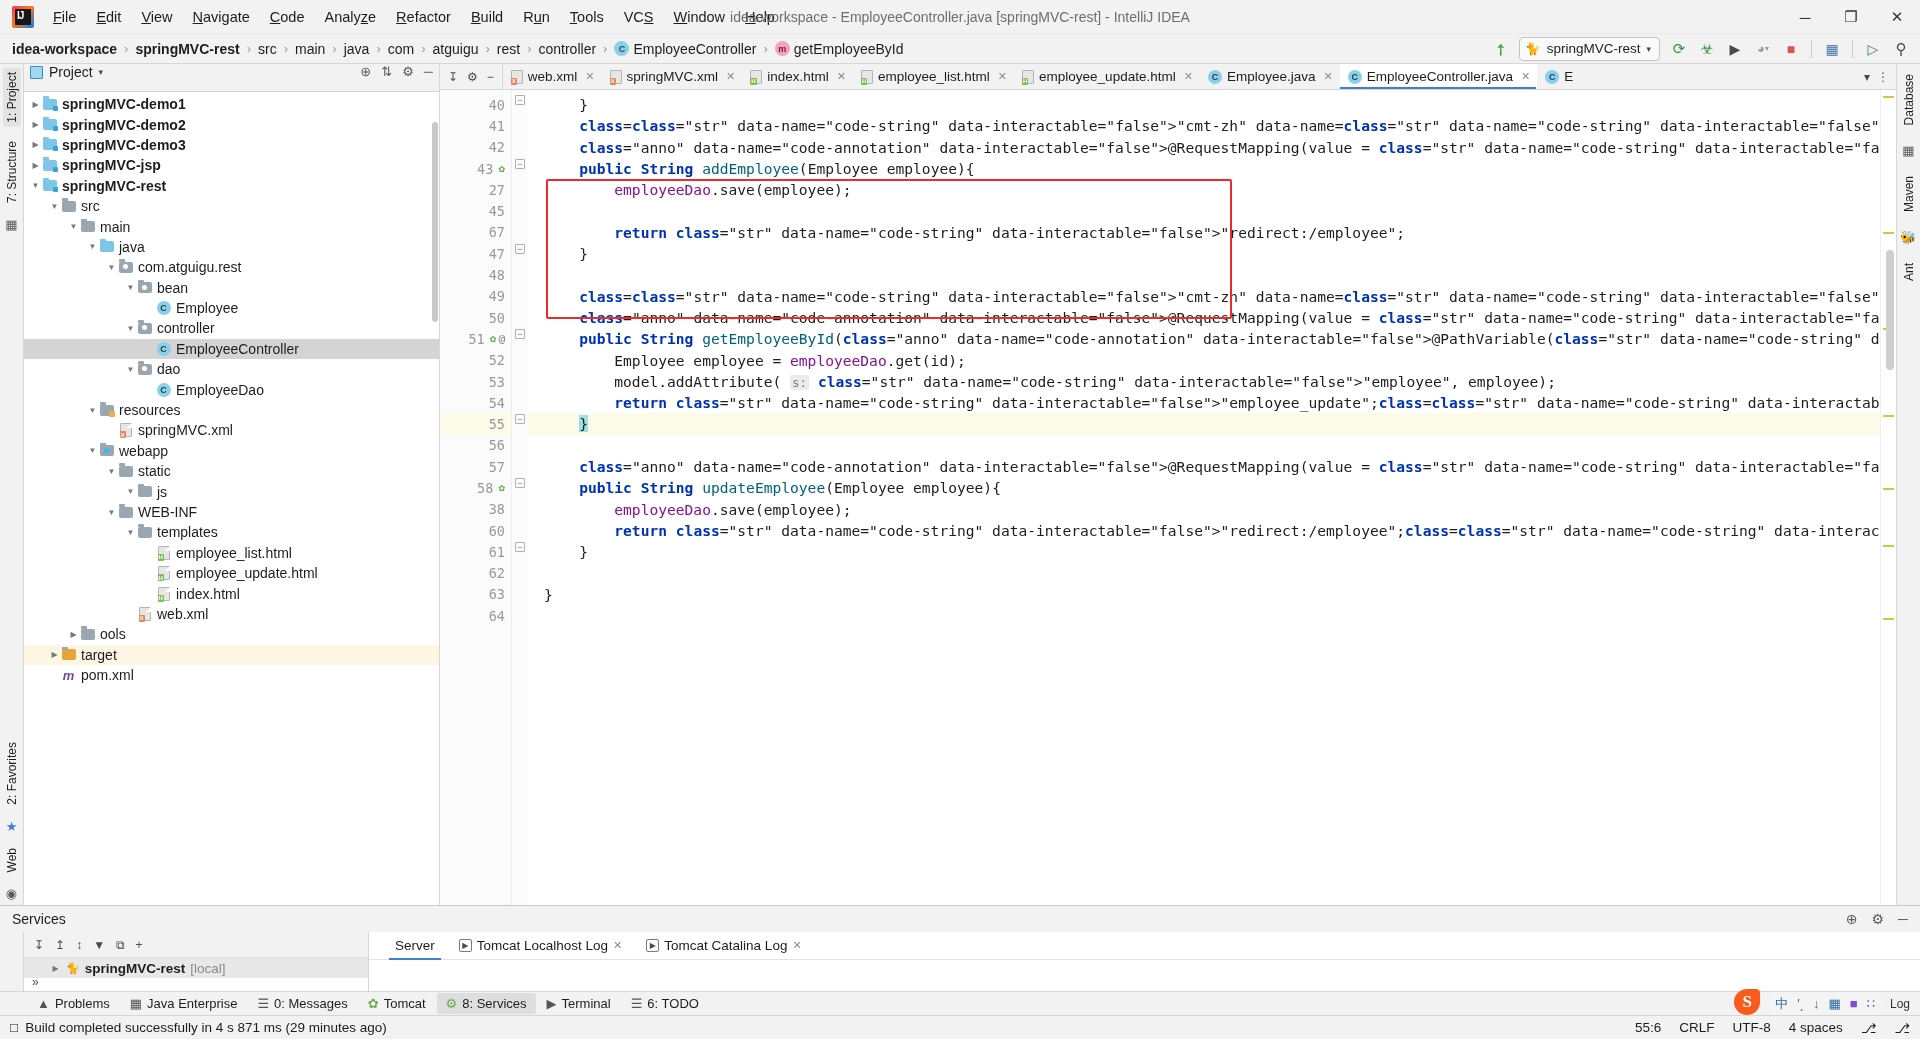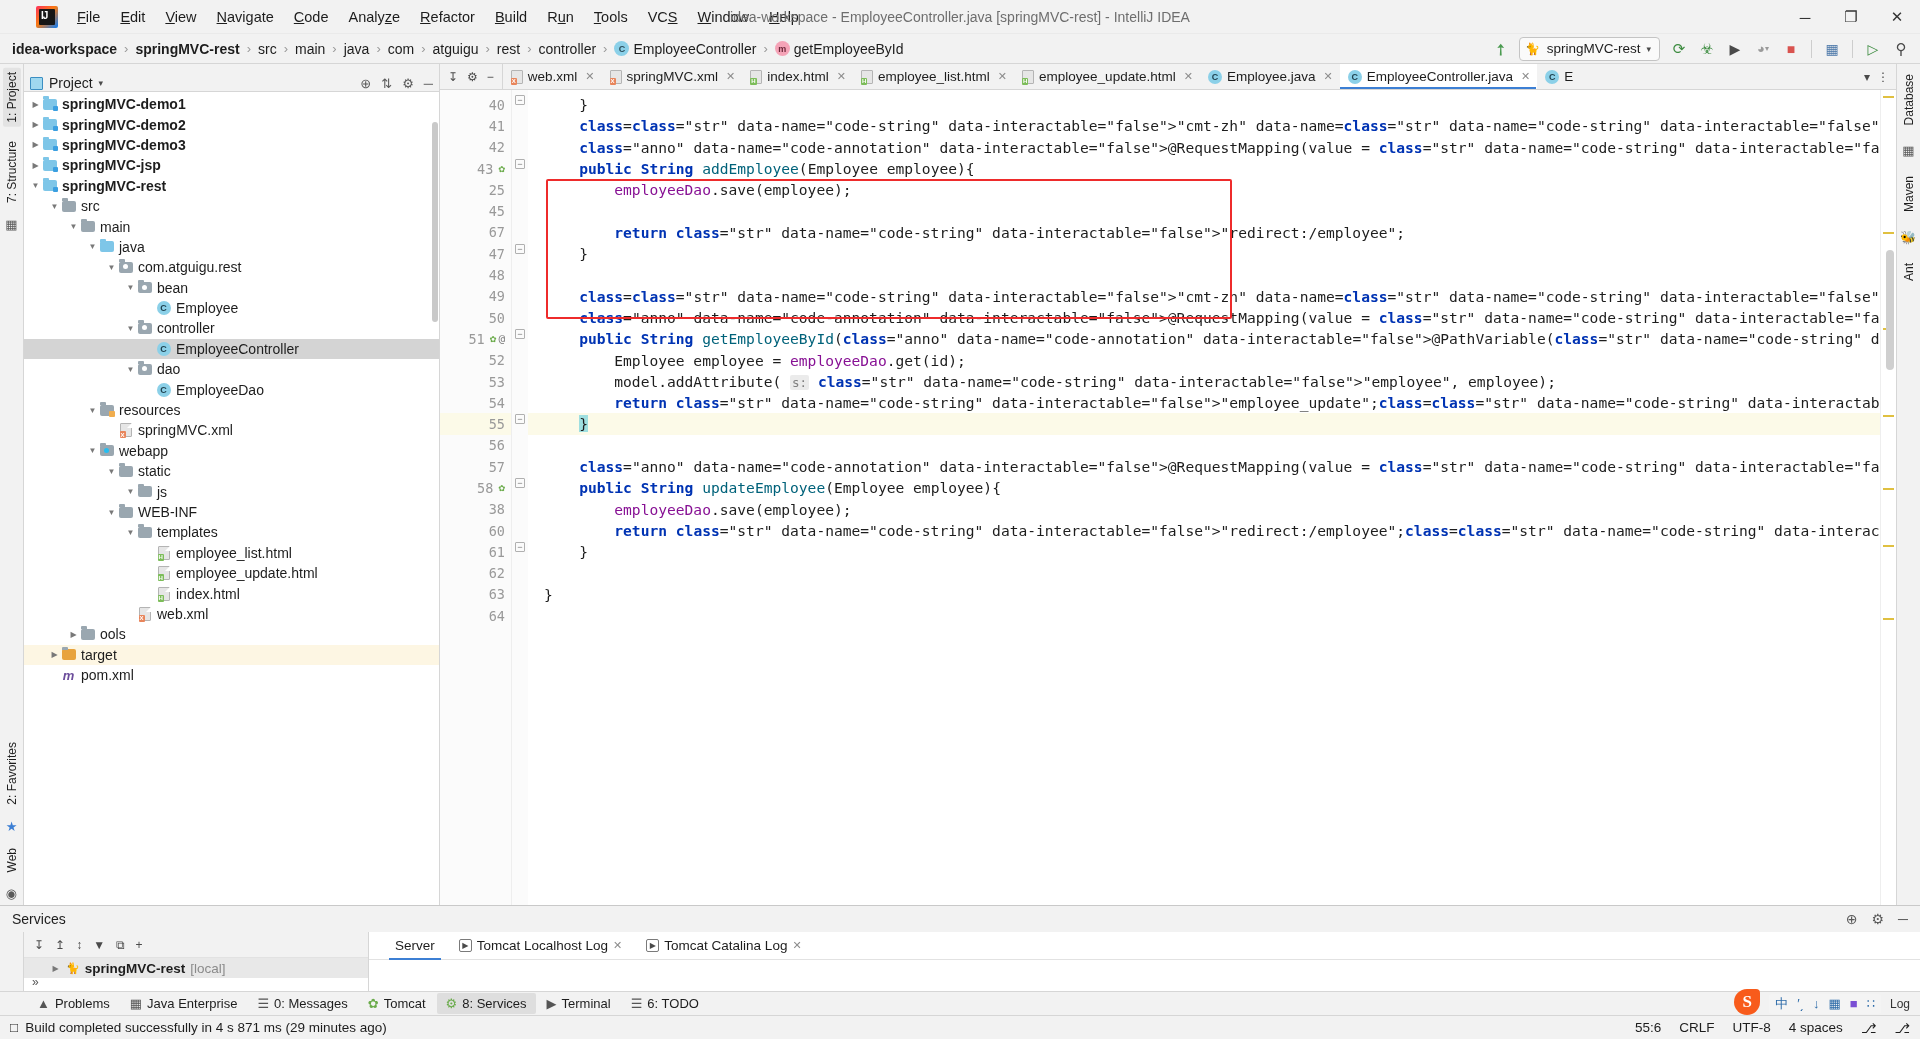--- a/index.html
+++ b/index.html
@@ -15,21 +15,20 @@
   }
   .app { position: relative; width: 1920px; height: 1039px; display: flex; flex-direction: column; background:#f2f2f2; }
 
   
   .titlebar {
     height: 34px; flex: 0 0 34px;
     display: flex; align-items: center;
     background: #f2f2f2;
     position: relative;
     border-bottom: 1px solid #eaeaea;
-    padding-left: 24px;
   }
   .ij-logo { width: 22px; height: 22px; margin: 0 10px 0 12px; position: relative; flex:0 0 auto;}
   .ij-logo .sq { position:absolute; left:0; top:0; width:22px; height:22px; border-radius:2px;
      background: linear-gradient(135deg,#fe315d 0%,#f97a12 45%,#087cfa 100%);}
   .ij-logo .inner { position:absolute; left:3px; top:3px; width:16px; height:16px; background:#161616; border-radius:1px;}
   .ij-logo .ij { position:absolute; left:5px; top:4px; color:#fff; font-size:10px; font-weight:bold; letter-spacing:-1px;}
   .menubar { display:flex; align-items:center; gap: 2px; }
   .menu-item {
     padding: 4px 9px; font-size: 14.5px; color:#1d1d1d; cursor: default; border-radius:2px;
     white-space: nowrap;
@@ -93,21 +92,21 @@
     width: 24px; flex:0 0 24px; background:#f2f2f2; border-left:1px solid #d6d6d6;
     display:flex; flex-direction:column; align-items:center; gap:14px; padding-top:6px;
   }
 
   
   .project {
     width: 416px; flex:0 0 416px; background:#fff;
     display:flex; flex-direction:column; border-right:1px solid #d6d6d6; min-height:0;
   }
   .project-head {
-    height:28px; flex:0 0 28px; display:flex; align-items:flex-end; padding: 0 6px;
+    height:28px; flex:0 0 28px; display:flex; align-items:flex-start; padding: 0 6px;
     background:#f2f2f2; border-bottom:1px solid #d6d6d6;
   }
   .proj-title { display:flex; align-items:center; gap:6px; font-size:14px;}
   .proj-sqicon { width:13px;height:13px;border:1.6px solid #3b8ec2; background:#9fd8ef; border-radius:1px;}
   .caret-dn { font-size:9px; color:#4a4a4a; }
   .proj-head-right { margin-left:auto; display:flex; align-items:center; gap:10px; color:#5a5a5a; font-size:13px;}
 
   .tree { flex:1 1 auto; overflow:hidden; position:relative; background:#fff; padding-top:2px;}
   .trow { display:flex; align-items:center; height:20.4px; font-size:14px; white-space:nowrap; padding-right:6px; }
   .trow.sel { background:#d4d4d4; }
@@ -714,21 +713,21 @@
       <div class="code-wrap">
         <div class="gutter">
             <div id="gutter-rows">
               <div class="gline">40</div>
               <div class="gline">41</div>
               <div class="gline">42</div>
               <div class="gline">
                 <span style="color:#999">43</span>
                 <span style="color:#6aab4a;font-size:11px;margin-left:5px;">✿</span>
               </div>
-              <div class="gline">25</div>
+              <div class="gline">27</div>
               <div class="gline">45</div>
               <div class="gline">67</div>
               <div class="gline">47</div>
               <div class="gline">48</div>
               <div class="gline">49</div>
               <div class="gline">50</div>
               <div class="gline">
                 <span style="color:#999">51</span>
                 <span style="color:#6aab4a;font-size:11px;margin-left:5px;">✿</span>
                 <span style="color:#777;font-size:11px;margin-left:2px;">@</span>

